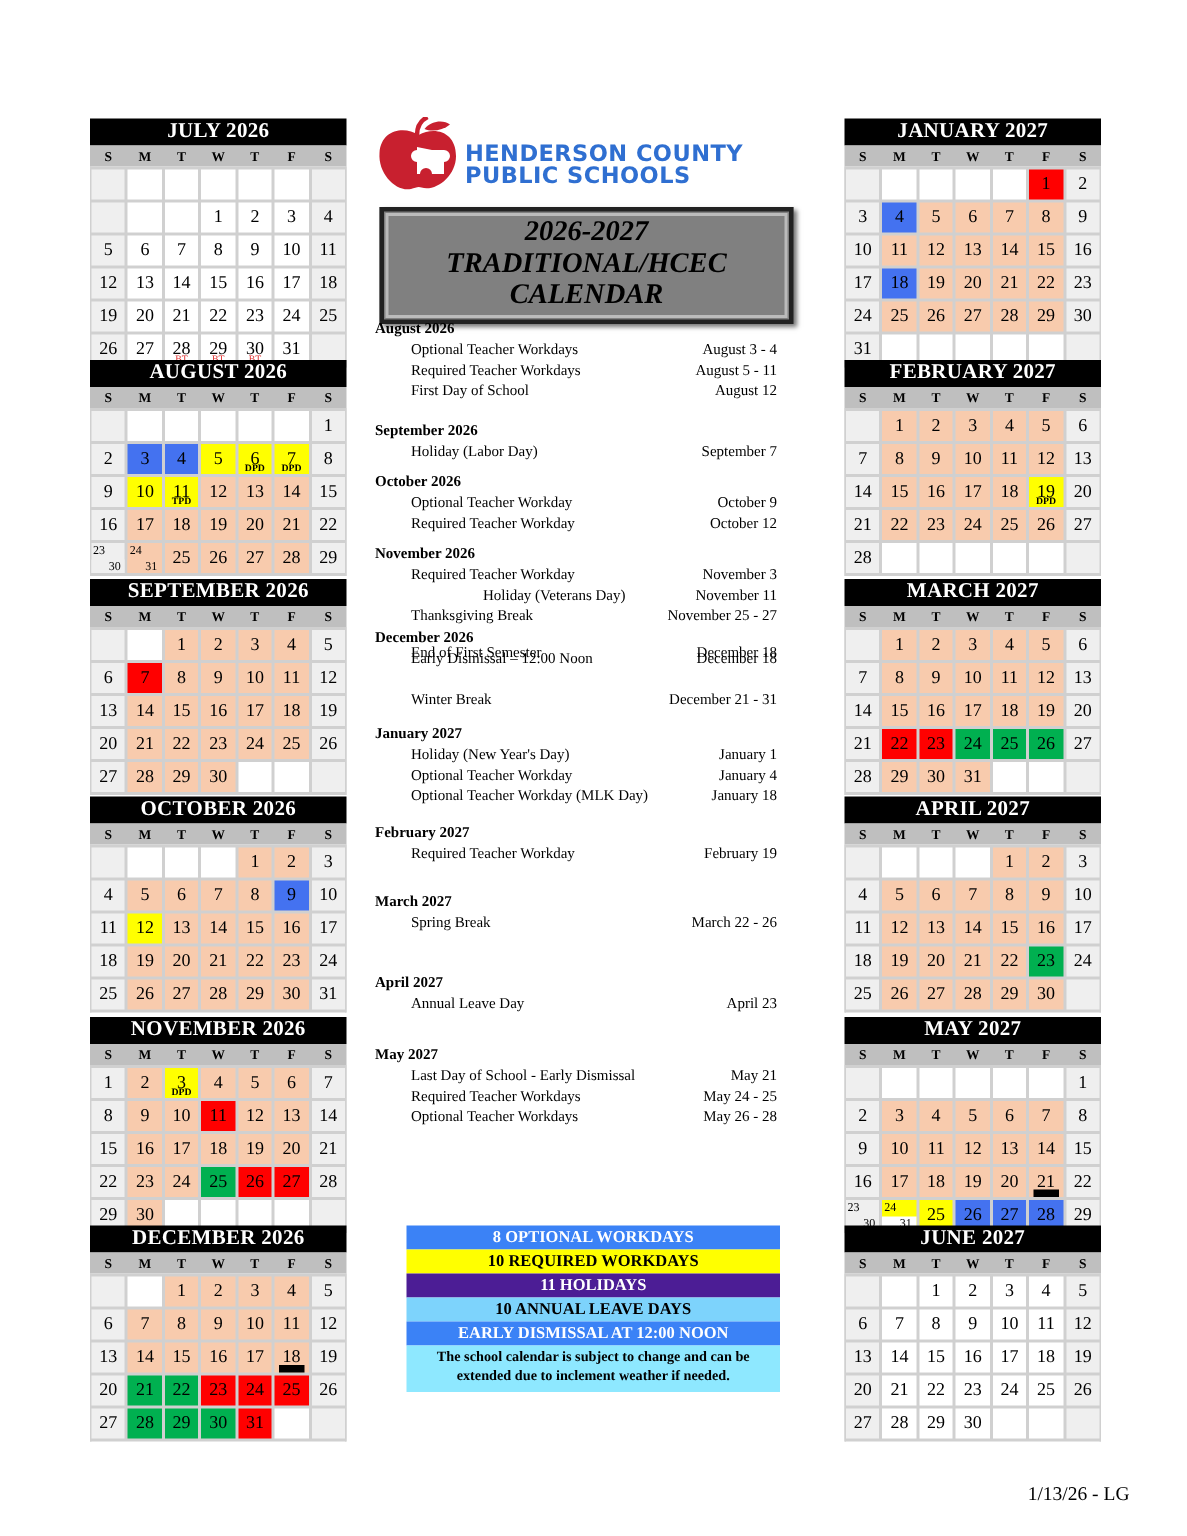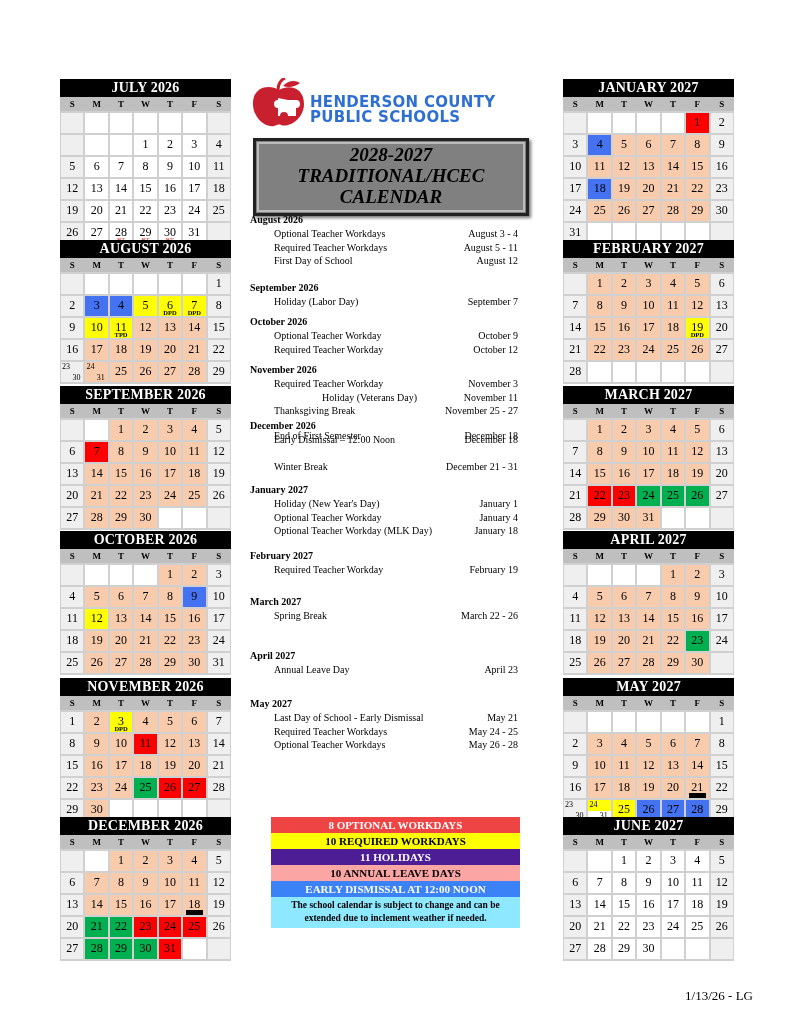--- a/index.html
+++ b/index.html
@@ -56,21 +56,21 @@
     <path d="M38 22 h8 a4 4 0 1 1 0 8 v8 h-8 a4 4 0 1 0 -8 0 h-2 v-8 a4 4 0 1 1 0 -8 v-2 z" fill="#ffffff"></path>
   </svg>
   <div class="logo-text">
     <div>HENDERSON COUNTY</div>
     <div>PUBLIC SCHOOLS</div>
   </div>
 </div>
 
 <div class="title-box">
   <div class="inner">
-    <div class="line">2028-2027</div>
+    <div class="line">2026-2027</div>
     <div class="line">TRADITIONAL/HCEC</div>
     <div class="line">CALENDAR</div>
   </div>
 </div>
 
 <div id="calendars">
     <div class="cal" style="left: 60px; top: 79px;">
       <div class="title">JULY 2026</div>
       <div class="wk">
         <span>S</span>
@@ -782,22 +782,22 @@
       <span class="d">May 24 - 25</span>
     </div>
     <div class="ev-row" style="top: 524px;">
       <span class="n">Optional Teacher Workdays</span>
       <span class="d">May 26 - 28</span>
     </div>
   </div>
 
 <div class="legend">
   <div id="legend-rows">
-      <div class="lg" style="background: #ef4444; color: rgb(255, 255, 255);">8 OPTIONAL WORKDAYS</div>
+      <div class="lg" style="background: #3b82f6; color: rgb(255, 255, 255);">8 OPTIONAL WORKDAYS</div>
       <div class="lg" style="background: rgb(255, 255, 0); color: rgb(0, 0, 0);">10 REQUIRED WORKDAYS</div>
       <div class="lg" style="background: #4c1d95; color: rgb(255, 255, 255);">11 HOLIDAYS</div>
-      <div class="lg" style="background: #fca5a5; color: rgb(0, 0, 0);">10 ANNUAL LEAVE DAYS</div>
+      <div class="lg" style="background: #7dd3fc; color: rgb(0, 0, 0);">10 ANNUAL LEAVE DAYS</div>
       <div class="lg" style="background: #3b82f6; color: rgb(255, 255, 255);">EARLY DISMISSAL AT 12:00 NOON</div>
     </div>
   <div class="note">The school calendar is subject to change and can be extended due to inclement weather if needed.</div>
 </div>
 
 <div class="footer">1/13/26 - LG</div>
 
 </body></html>

